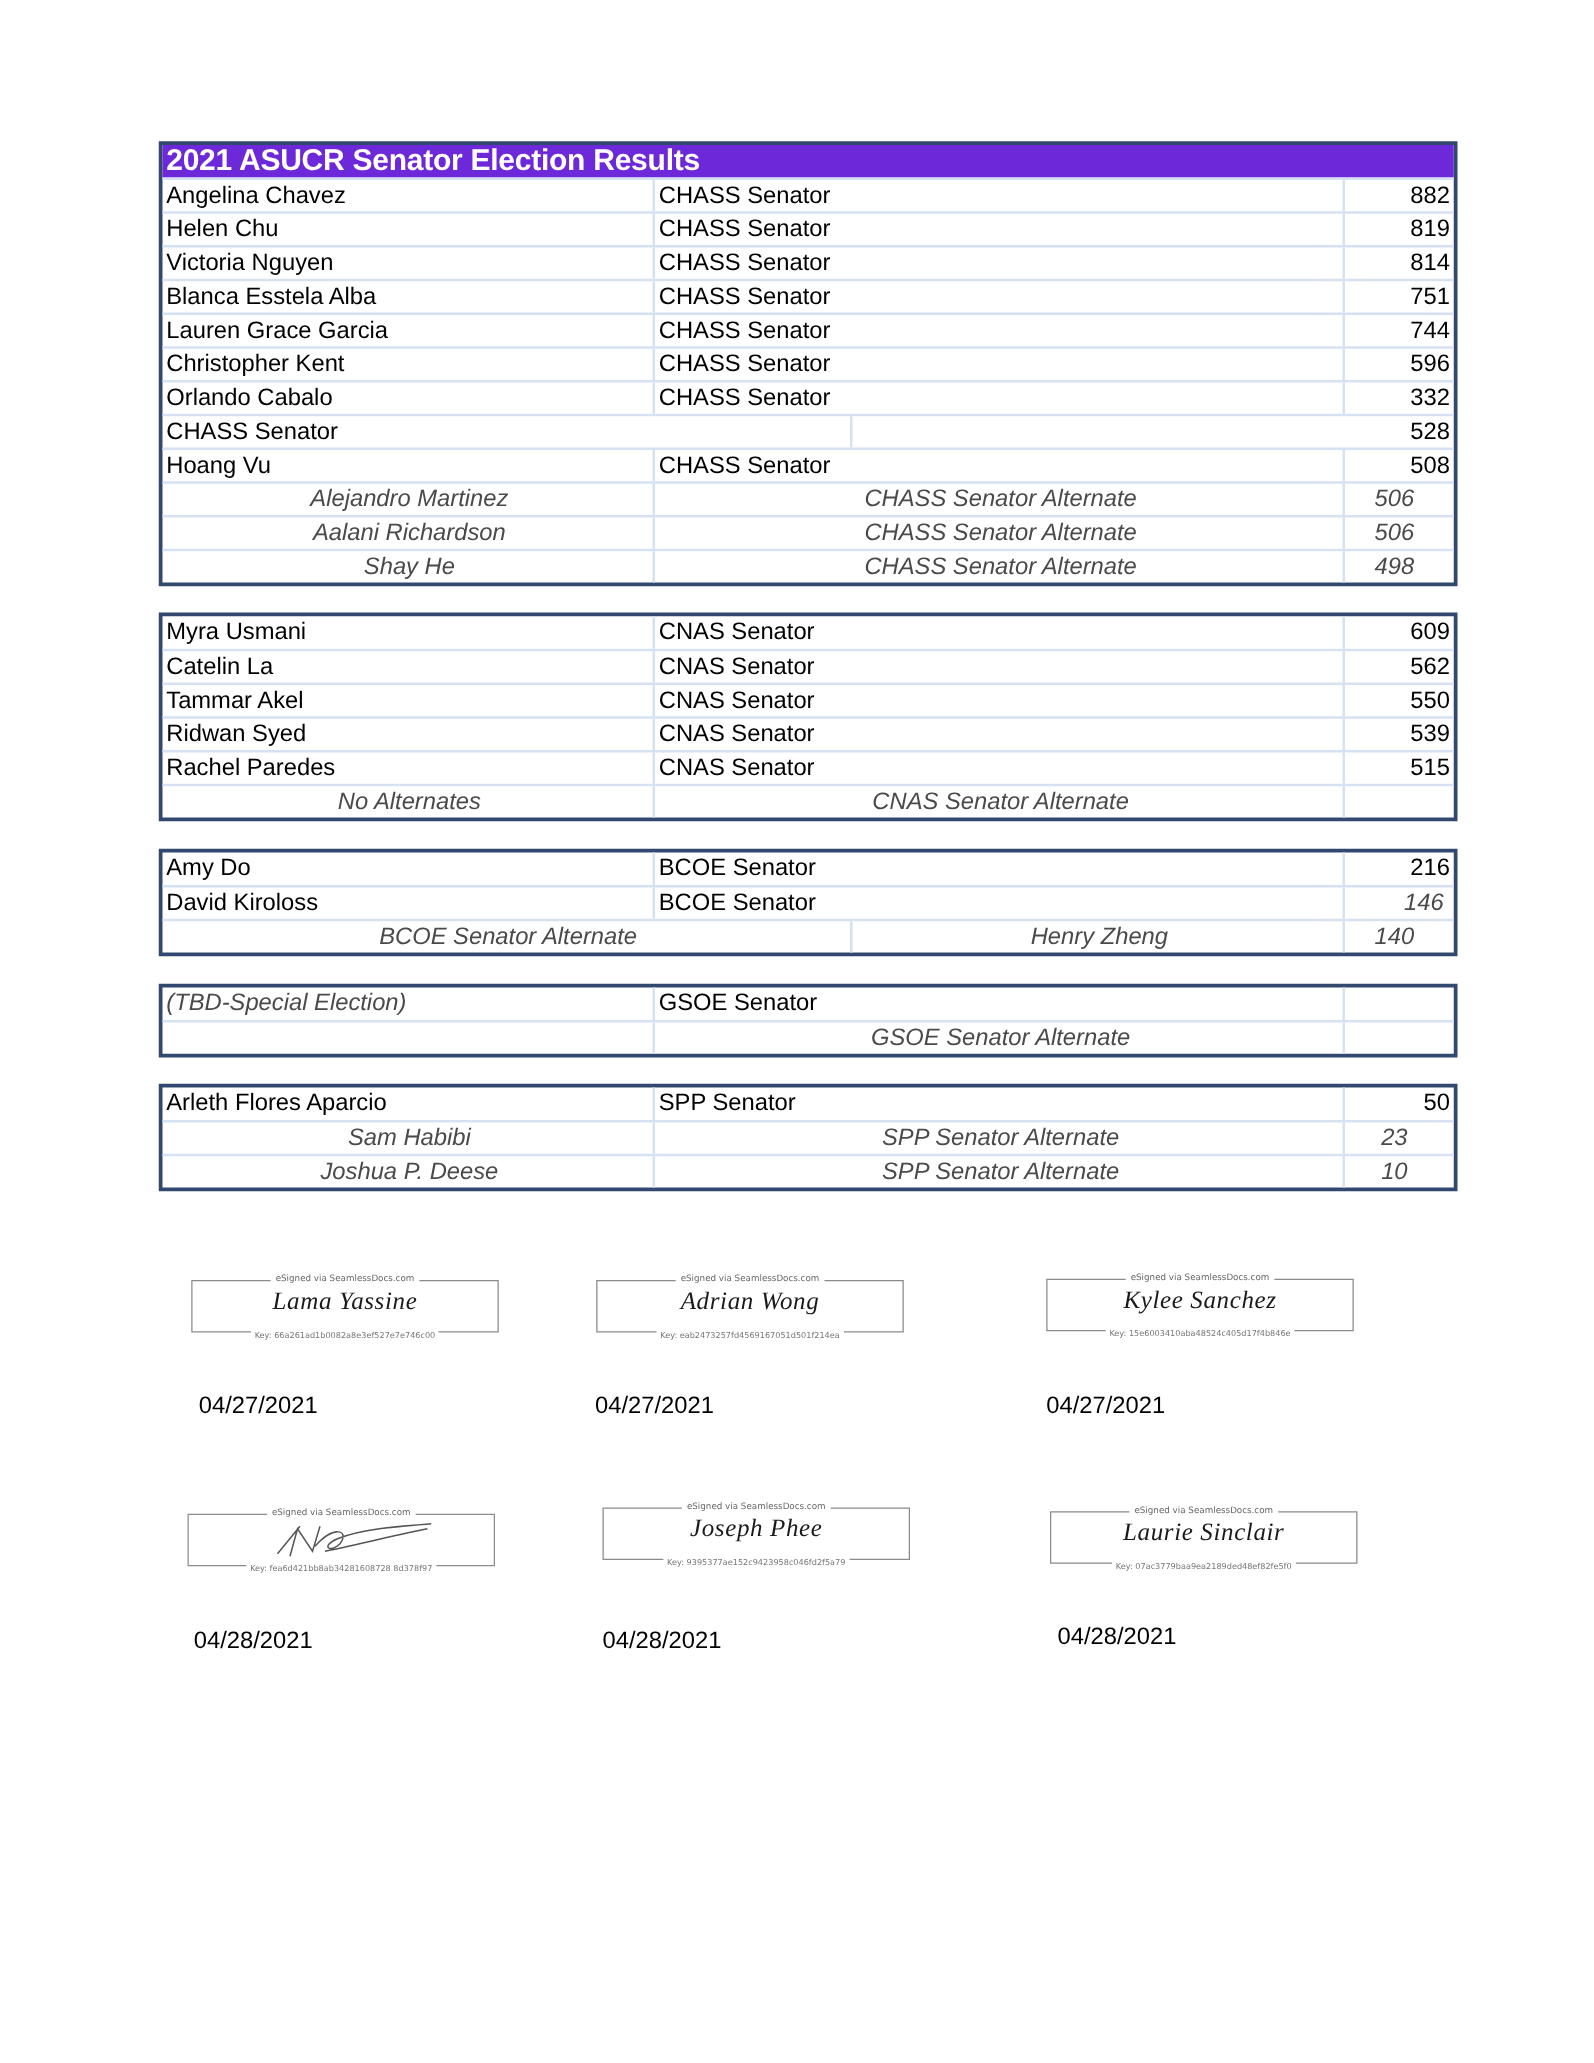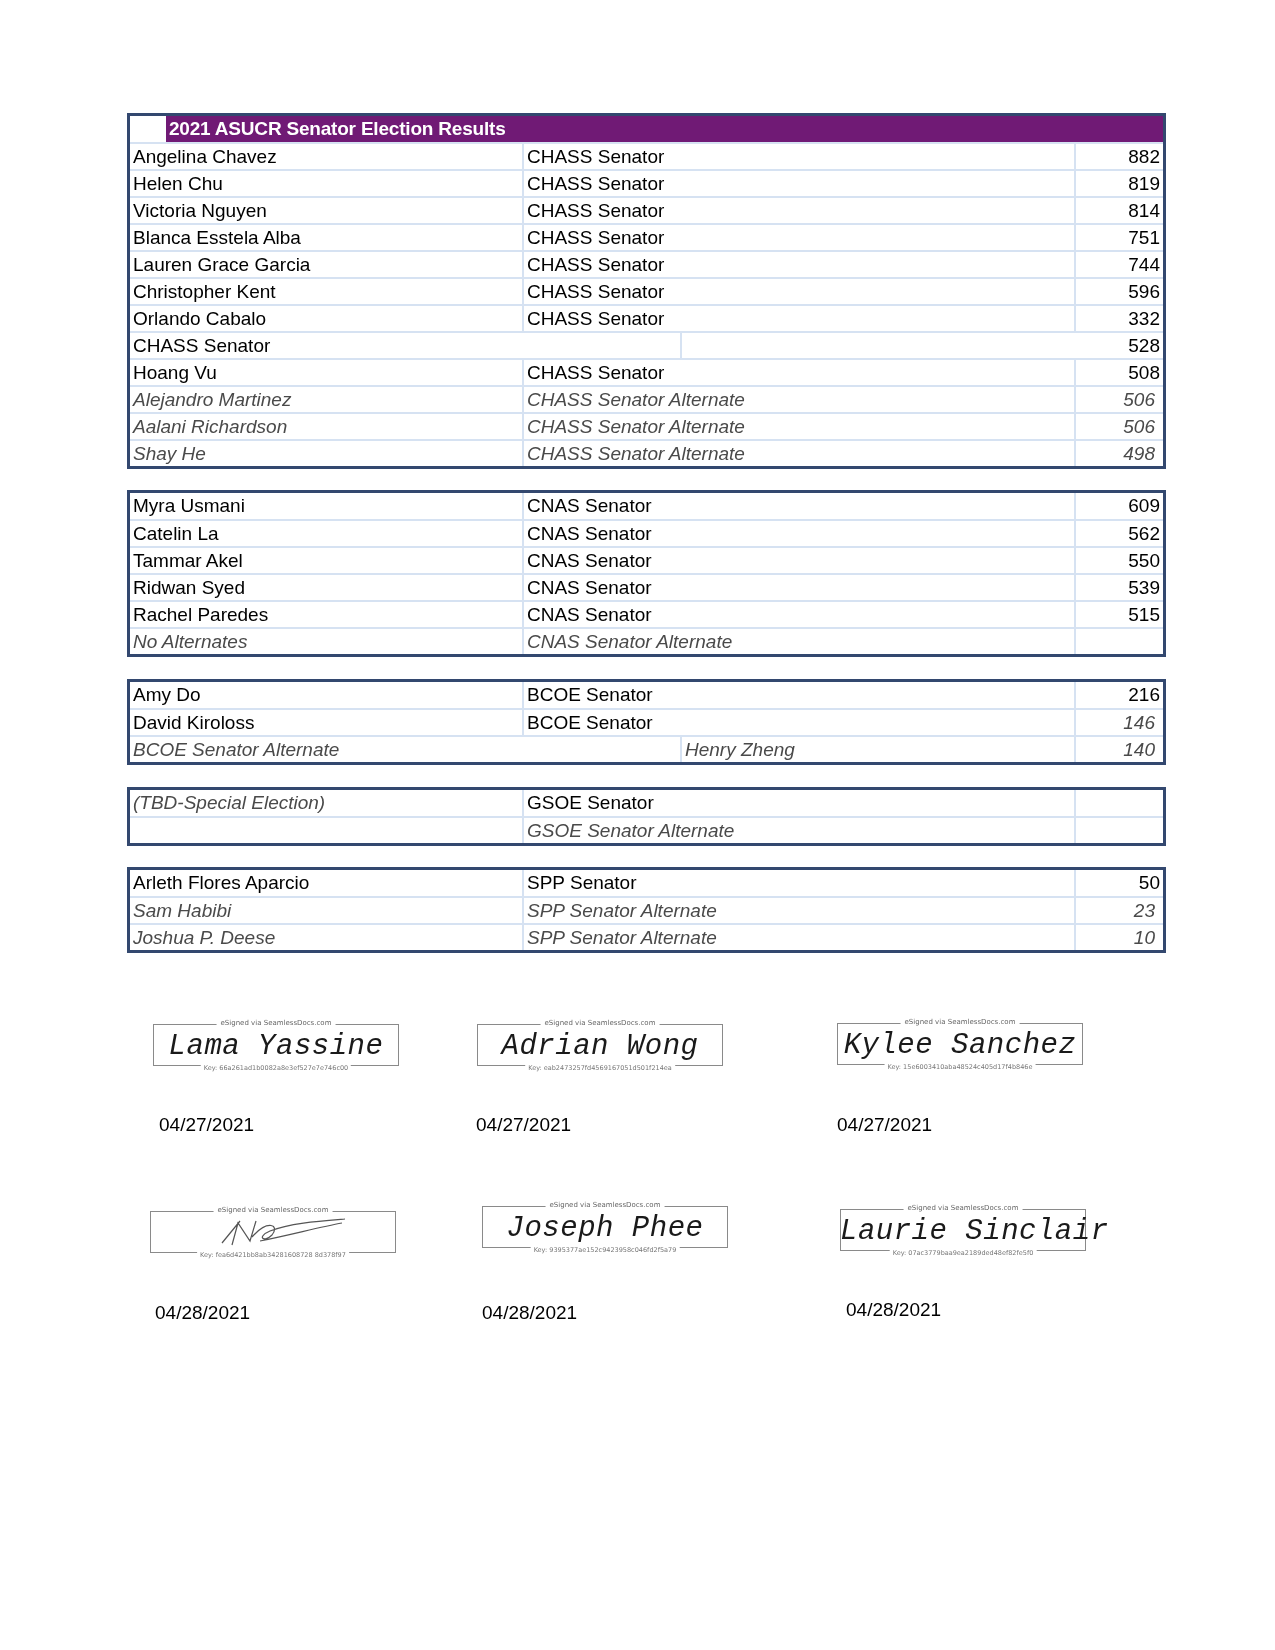--- a/index.html
+++ b/index.html
@@ -1,42 +1,42 @@
 <!DOCTYPE html>
 <html><head>
   <meta charset="utf-8">
   <style>
     html, body { margin: 0; padding: 0; background: #ffffff; }
     body { width: 1275px; height: 1650px; position: relative; overflow: hidden;
            font-family: "Liberation Sans", "DejaVu Sans", sans-serif; color: #000; }
 
     .block { position: absolute; left: 127px; width: 1039px; box-sizing: border-box;
              border: 3px solid #33486f; background: #fff; }
-    .header { height: 26px; background: #701a75; color: #fff; font-weight: bold;
-              font-size: 19px; line-height: 26px; padding-left: 3px;
-              font-family: "Liberation Sans", sans-serif; letter-spacing: -0.2px; margin-left: 36px; }
+    .header { height: 26px; background: #6d28d9; color: #fff; font-weight: bold;
+              font-size: 24px; line-height: 26px; padding-left: 3px;
+              font-family: "Liberation Sans", sans-serif; letter-spacing: -0.2px; }
     .row { display: flex; height: 27px; box-sizing: border-box; border-top: 2px solid #d6e2f2; }
     .row.first { border-top: none; height: 26px; }
     .cell { box-sizing: border-box; font-size: 19px; line-height: 26px; white-space: nowrap; overflow: hidden;
             font-family: "Liberation Sans", sans-serif; }
     .c-name { width: 394px; padding-left: 3px; border-right: 2px solid #d6e2f2; }
     .c-pos  { width: 552px; padding-left: 3px; border-right: 2px solid #d6e2f2; }
     .c-votes{ flex: 1; text-align: right; padding-right: 3px; }
-    .row.alt .cell { font-style: italic; color: #4a4a4a; font-weight: normal; }
+    .row.alt .cell { font-style: italic; color: #4a4a4a; font-weight: normal; text-align: center; }
     .row.alt .c-votes { padding-right: 8px; }
     .row.mixed .c-votes { font-style: italic; color: #4a4a4a; padding-right: 8px; }
     .row.tbd .c-name { font-style: italic; color: #4a4a4a; }
 
     .sig { position: absolute; width: 246px; height: 42px; }
     .sig .frame { position: absolute; inset: 0; border: 1px solid #8a8a8a; box-sizing: border-box; }
     .sig .top-label { position: absolute; top: -5px; left: 50%; transform: translateX(-50%);
                       background: #fff; padding: 0 4px; font-size: 7px; color: #666; white-space: nowrap;
                       font-family: "DejaVu Sans", sans-serif; }
     .sig .name { position: absolute; left: 0; right: 0; top: 6px; text-align: center;
-                 font-family: Liberation Mono, monospace; font-style: italic; font-size: 29px;
+                 font-family: Liberation Serif, serif; font-style: italic; font-size: 20px;
                  color: #1a1a1a; letter-spacing: 0.5px; white-space: nowrap; }
     .sig .key { position: absolute; bottom: -6px; left: 50%; transform: translateX(-50%);
                 background: #fff; padding: 0 3px; font-size: 6.5px; color: #777; white-space: nowrap;
                 font-family: "DejaVu Sans", sans-serif; }
     .sig .scribble { position: absolute; left: 60px; top: 4px; width: 140px; height: 34px; }
     .date { position: absolute; font-size: 19px; font-family: "Liberation Sans", sans-serif; color: #000; }
   </style>
 </head>
 <body>
 

